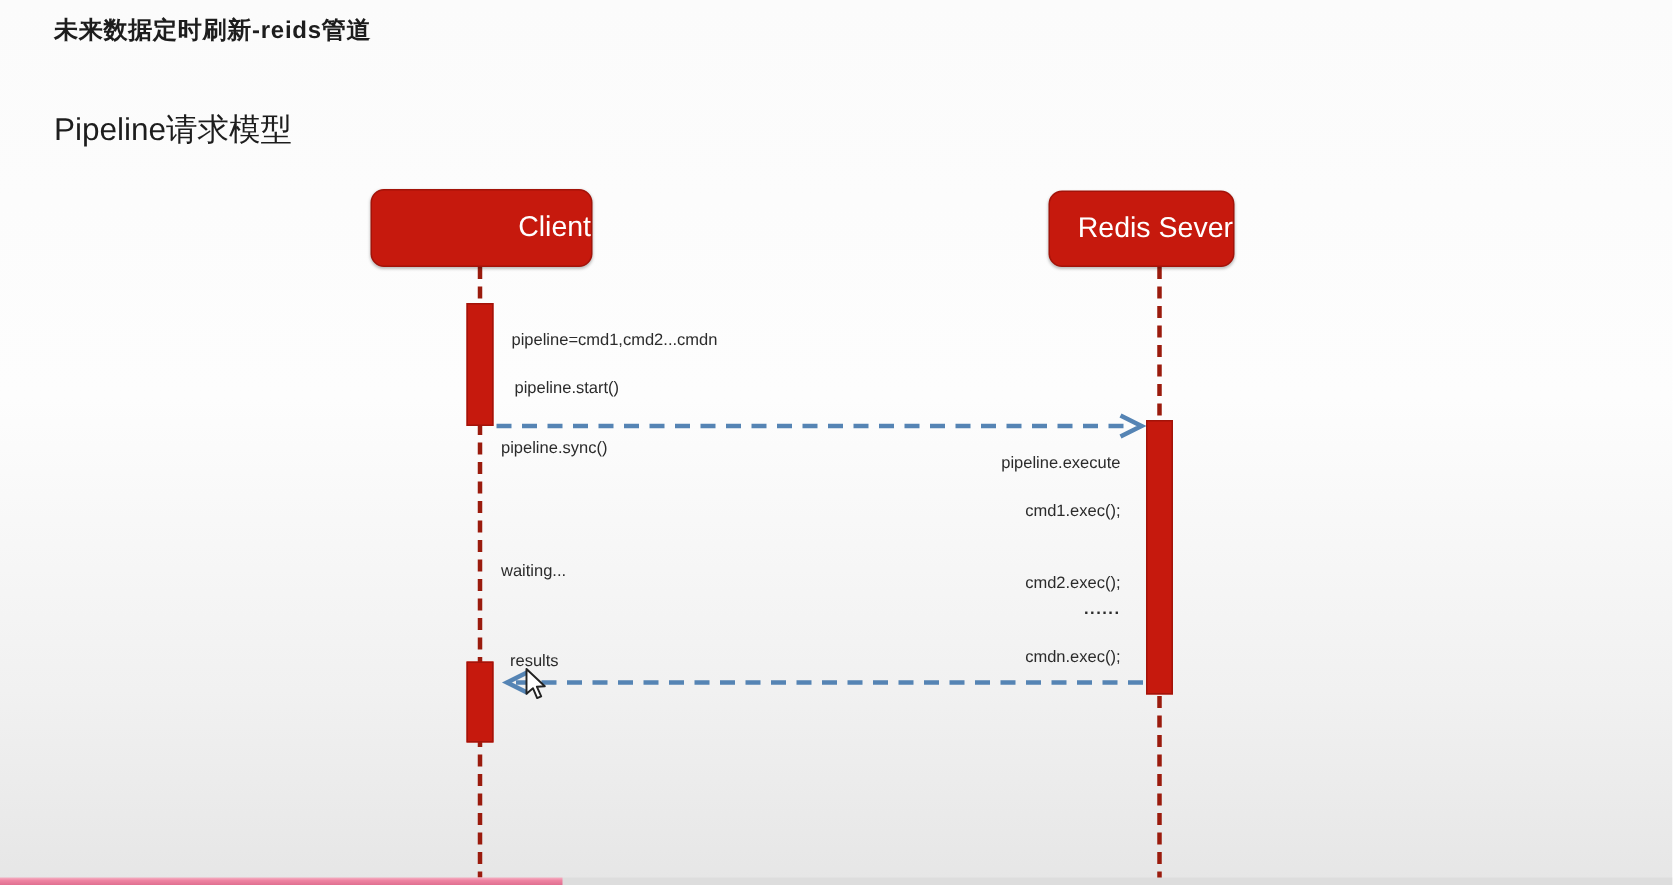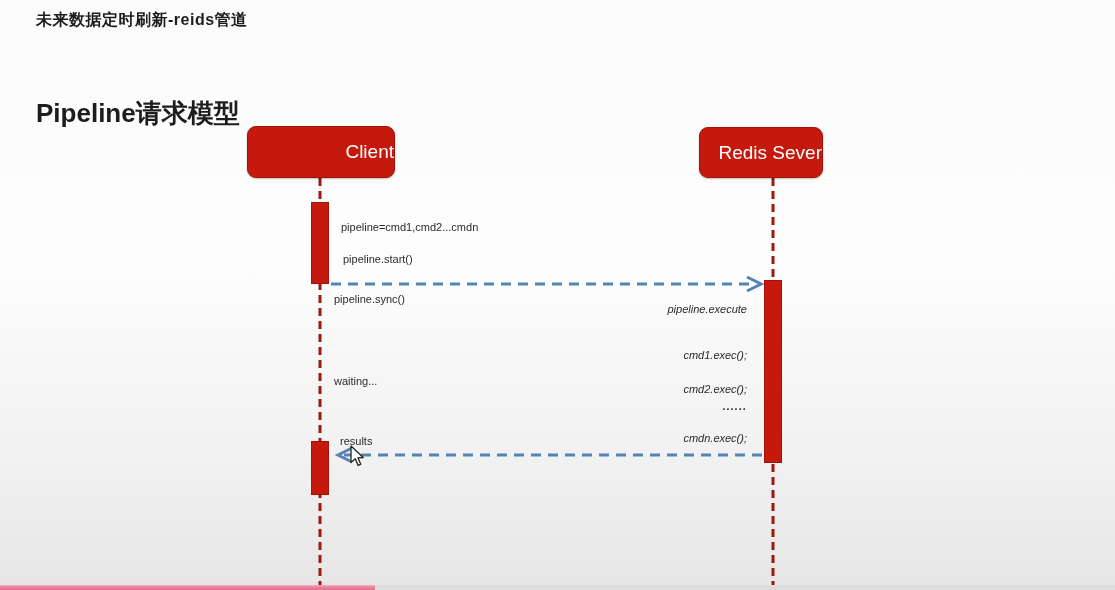--- a/index.html
+++ b/index.html
@@ -19,22 +19,22 @@
   }
   .stage{
     position:relative;width:1115px;height:590px;
     background:linear-gradient(180deg,#fbfbfb 0%,#fdfdfd 45%,#f1f1f1 78%,#e6e6e6 100%);
   }
   .page-title{
     position:absolute;left:36px;top:10px;
     font-size:16px;font-weight:bold;color:#1d1d1d;letter-spacing:.5px;
   }
   .section-subtitle{
-    position:absolute;left:36px;top:96px;
-    font-size:26px;font-weight:bold;color:#1d1d1d;
+    position:absolute;left:36px;top:72px;
+    font-size:21px;font-weight:normal;color:#1d1d1d;
   }
   .seq-svg{position:absolute;left:0;top:0;z-index:1;}
   .lifeline{stroke:var(--lifeline-red);stroke-width:3;stroke-dasharray:8 5;}
   .flow{stroke:var(--arrow-blue);stroke-width:3;stroke-dasharray:10 7;fill:none;}
   .flow-head{stroke:var(--arrow-blue);stroke-width:3;fill:none;stroke-linejoin:miter;}
   .actor-box{
     position:absolute;z-index:3;
     background:var(--actor-red);
     border:1px solid var(--actor-red-border);
     border-radius:9px;
@@ -50,28 +50,28 @@
     background:var(--actor-red);
     border:1px solid var(--actor-red-border);
   }
   .bar-c1{left:311px;top:202px;width:18px;height:82px;}
   .bar-c2{left:311px;top:441px;width:18px;height:54px;}
   .bar-s1{left:764px;top:280px;width:18px;height:183px;}
   .msg{
     position:absolute;z-index:2;
     font-size:11px;line-height:22px;color:#2b2b2b;white-space:nowrap;
   }
-  .msg-right{right:368px;text-align:right;font-style:italic;}
+  .msg-right{right:368px;text-align:right;}
   .m-pipeline-def{left:341px;top:216px;}
   .m-pipeline-start{left:343px;top:248px;}
   .m-pipeline-sync{left:334px;top:288px;}
   .m-waiting{left:334px;top:370px;}
   .m-results{left:340px;top:430px;}
   .s-execute{top:298px;}
-  .s-cmd1{top:344px;}
+  .s-cmd1{top:330px;}
   .s-cmd2{top:362px;margin-top:16px;}
   .s-dots{top:395px;font-weight:bold;letter-spacing:1px;}
   .s-cmdn{top:427px;}
   .cursor{position:absolute;left:349px;top:445px;z-index:6;}
   .progress-track{
     position:absolute;left:0;top:585px;width:1115px;height:5px;
     background:var(--progress-track);z-index:5;
   }
   .progress-fill{
     height:100%;

